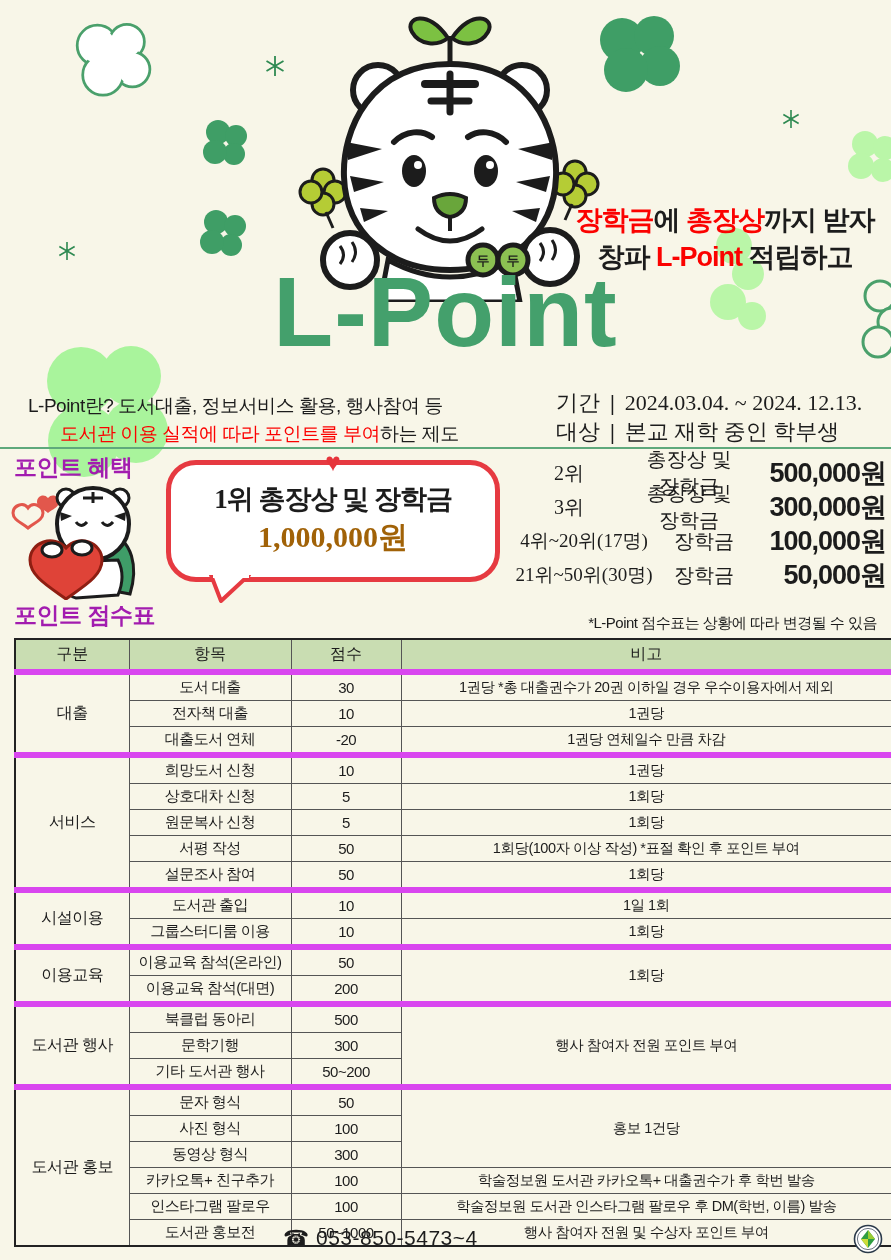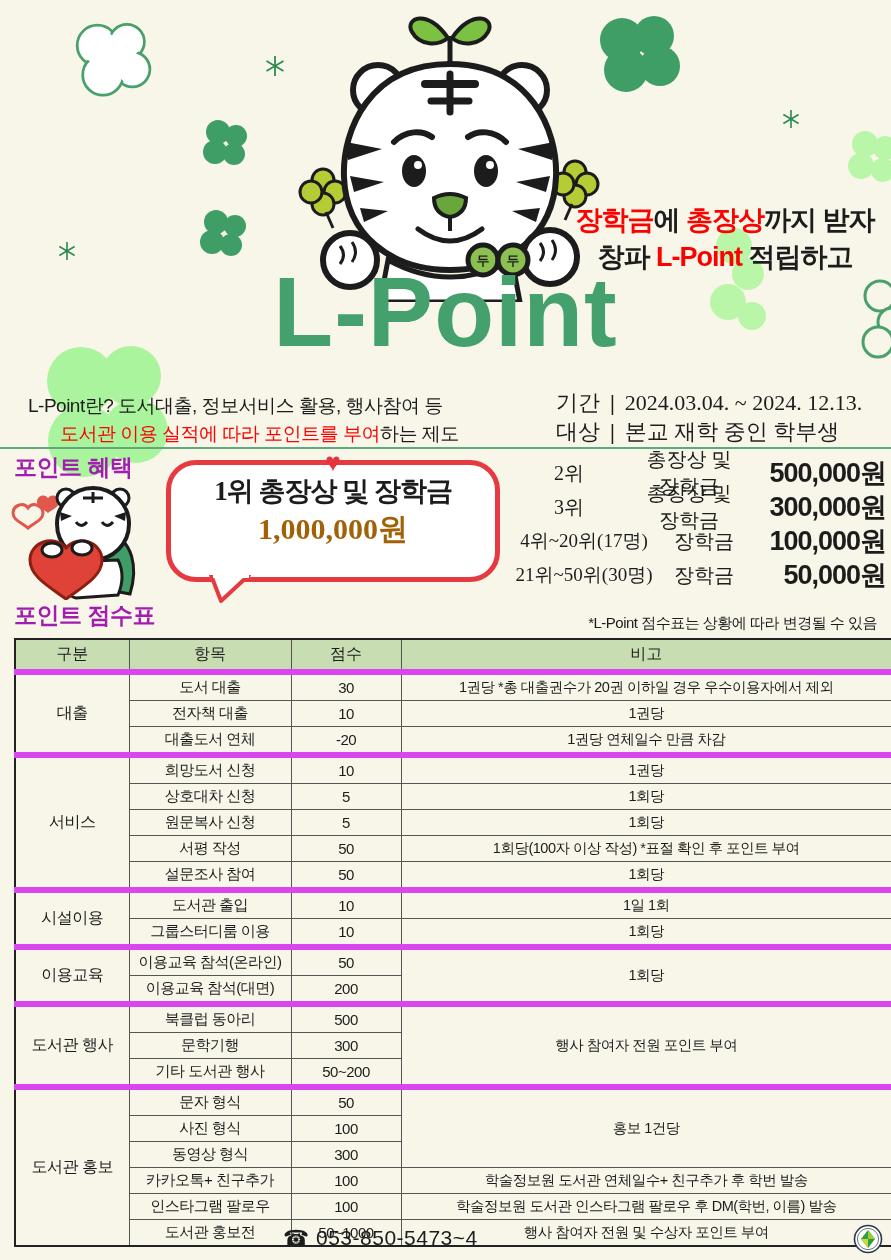--- a/index.html
+++ b/index.html
@@ -22,21 +22,21 @@
     font-size:22px;line-height:29px;white-space:nowrap;}
   .meta .sep{padding:0 10px;font-weight:bold;}
   .divider{position:absolute;left:0;top:447px;width:891px;height:0;
     border-top:2px solid #5fa97c;}
   
   .section-heading{position:absolute;color:#a21caf;font-size:23px;font-weight:bold;letter-spacing:-0.5px;}
   .bubble{position:absolute;left:166px;top:460px;width:324px;height:112px;
     background:#fff;border:5px solid #e63a41;border-radius:30px;text-align:center;}
   .bubble .heart-top{position:absolute;top:-14px;left:50%;transform:translateX(-50%);
     color:#e6343b;font-size:26px;line-height:22px;background:transparent;}
-  .bubble .l1{margin-top:8px;font-family:"Liberation Serif",serif;font-weight:bold;
+  .bubble .l1{margin-top:16px;font-family:"Liberation Serif",serif;font-weight:bold;
     font-size:27px;letter-spacing:-1px;}
   .bubble .l2{font-family:"Liberation Serif",serif;font-weight:bold;font-size:30px;color:#a16207;}
   .bubble-tail{position:absolute;left:38px;bottom:-26px;}
   .prizes{position:absolute;left:494px;top:456px;width:392px;}
   .prize-row{display:flex;align-items:center;height:34px;}
   .prize-rank{flex:0 0 150px;text-align:center;font-family:"Liberation Serif",serif;font-size:20px;}
   .prize-desc{flex:1 1 auto;text-align:center;font-family:"Liberation Serif",serif;font-size:20px;}
   .prize-amount{flex:0 0 152px;text-align:right;font-weight:bold;font-size:27px;letter-spacing:-1px;}
   
   .table-note{position:absolute;right:14px;top:614px;font-size:15px;letter-spacing:-0.5px;}
@@ -388,21 +388,21 @@
           <td>사진 형식</td>
           <td>100</td>
         </tr>
         <tr>
           <td>동영상 형식</td>
           <td>300</td>
         </tr>
         <tr>
           <td>카카오톡+ 친구추가</td>
           <td>100</td>
-          <td class="note" rowspan="1">학술정보원 도서관 연체일수+ 친구추가 후 학번 발송</td>
+          <td class="note" rowspan="1">학술정보원 도서관 카카오톡+ 대출권수가 후 학번 발송</td>
         </tr>
         <tr>
           <td>인스타그램 팔로우</td>
           <td>100</td>
           <td class="note" rowspan="1">학술정보원 도서관 인스타그램 팔로우 후 DM(학번, 이름) 발송</td>
         </tr>
         <tr>
           <td>도서관 홍보전</td>
           <td>50~1000</td>
           <td class="note" rowspan="1">행사 참여자 전원 및 수상자 포인트 부여</td>

